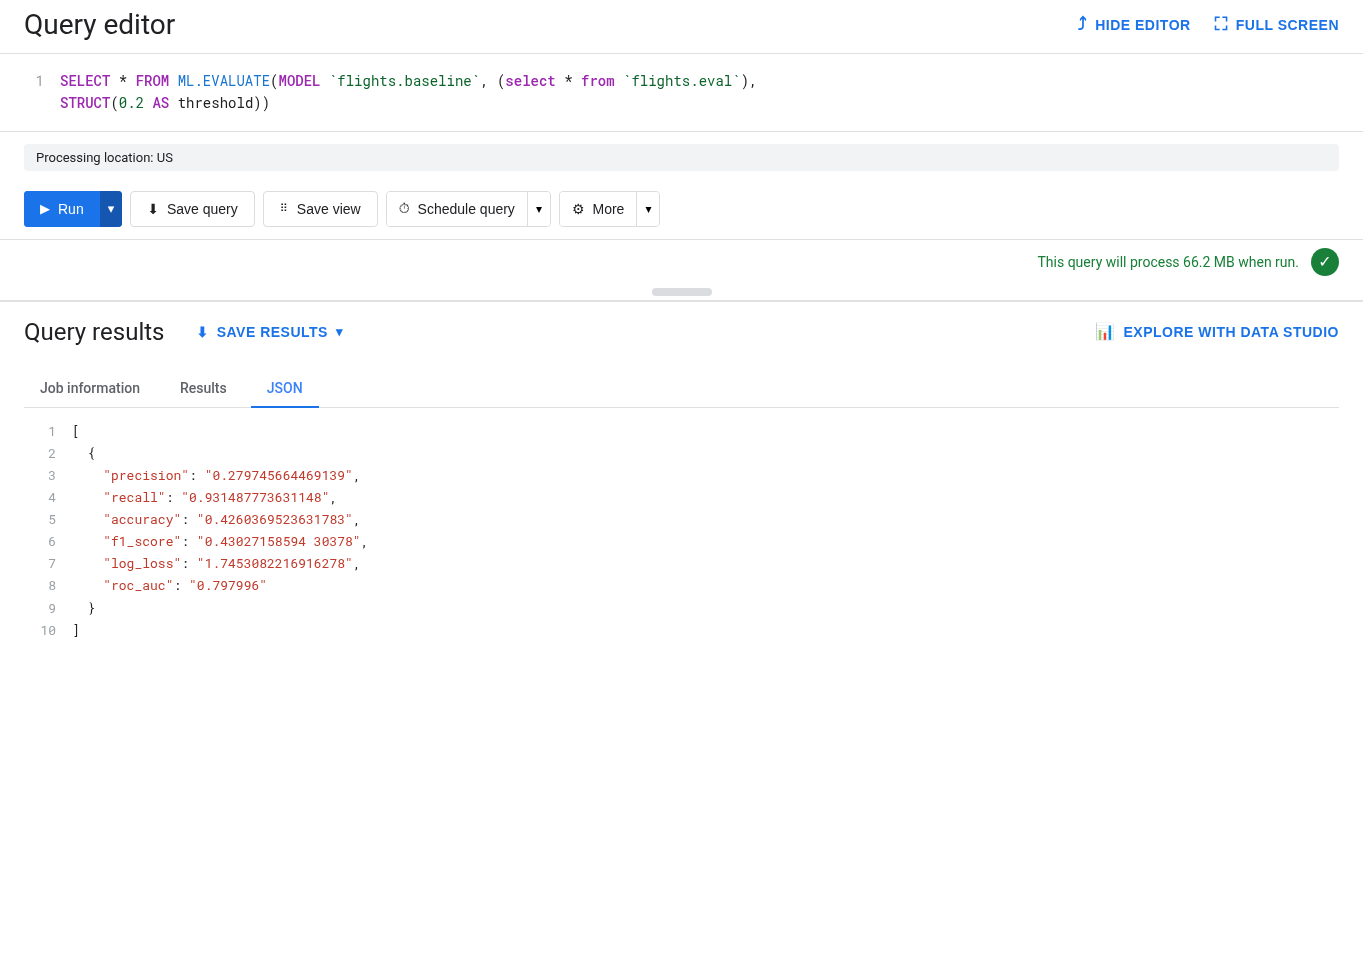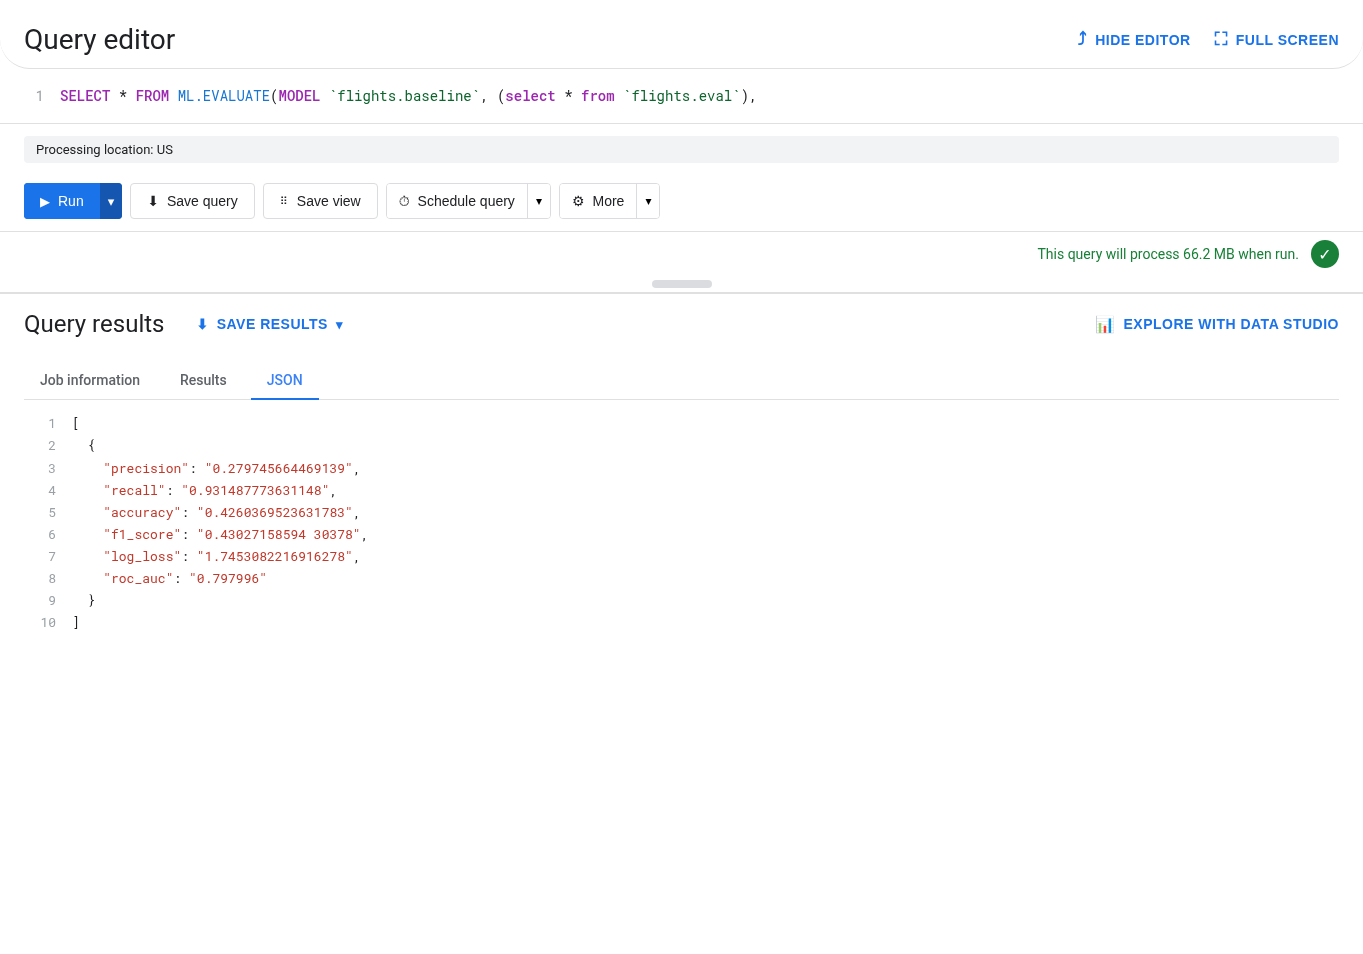--- a/index.html
+++ b/index.html
@@ -8,23 +8,22 @@
       background: #fff;
       color: #202124;
       font-size: 14px;
     }
 
     
     .header {
       display: flex;
       align-items: center;
       justify-content: space-between;
-      padding: 23px 24px 12px 24px;
+      padding: 8px 24px 12px 24px;
       border-bottom: 1px solid #e0e0e0;
-      border-radius: 30px;
     }
     .header-title {
       font-size: 28px;
       font-weight: 400;
       color: #202124;
     }
     .header-actions {
       display: flex;
       gap: 24px;
       align-items: center;
@@ -325,20 +324,26 @@
   </div>
 </div>
 
 <div class="code-editor">
   <div class="code-line">
     <span class="line-num">1</span>
     <span class="code-content">
       <span class="kw">SELECT</span><span class="sym"> * </span><span class="kw">FROM</span><span class="sym"> </span><span class="fn">ML.EVALUATE</span><span class="sym">(</span><span class="kw">MODEL</span><span class="sym"> </span><span class="str">`flights.baseline`</span><span class="sym">, (</span><span class="kw">select</span><span class="sym"> * </span><span class="kw">from</span><span class="sym"> </span><span class="str">`flights.eval`</span><span class="sym">),</span>
     </span>
   </div>
+  <div class="code-line">
+    <span class="line-num">&nbsp;</span>
+    <span class="code-content">
+      <span class="kw">STRUCT</span><span class="sym">(</span><span class="num">0.2</span><span class="sym"> </span><span class="kw">AS</span><span class="sym"> threshold))</span>
+    </span>
+  </div>
 </div>
 
 <div class="toolbar">
   <div class="processing-location">Processing location: US</div>
   <div class="toolbar-row">
 
     <div class="btn-run">
       <button class="btn-run-main">
         <span style="font-size:13px;">▶</span>
         <span>Run</span>

